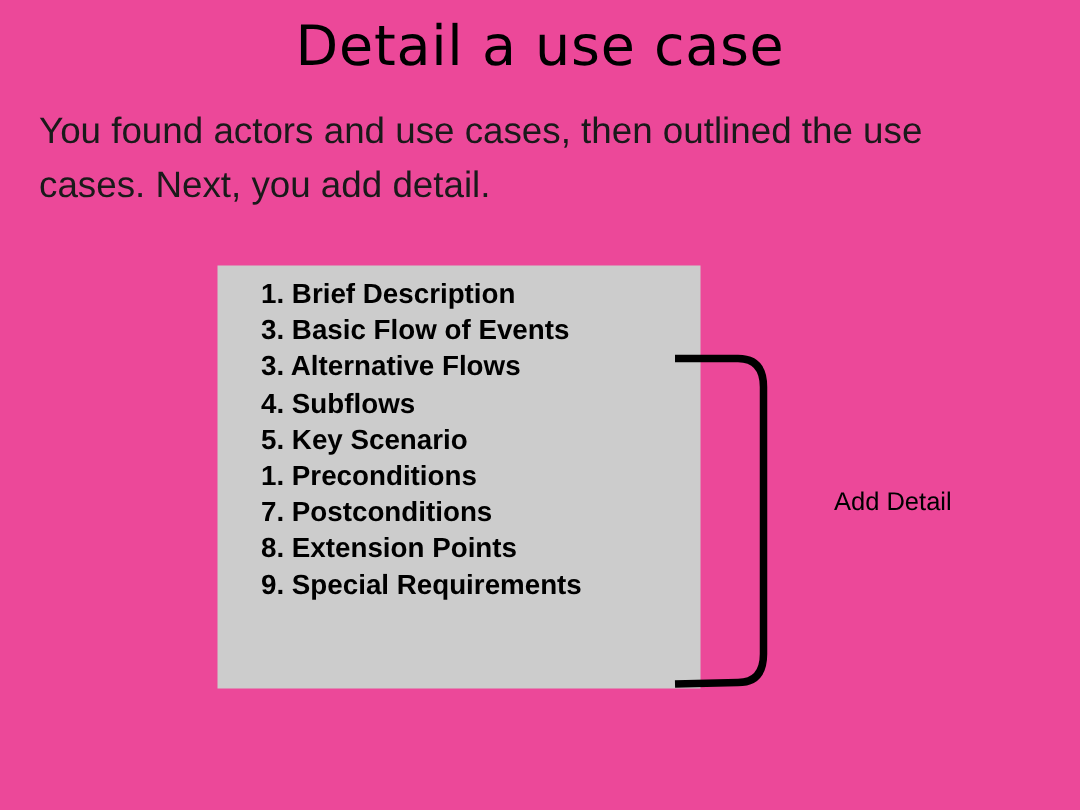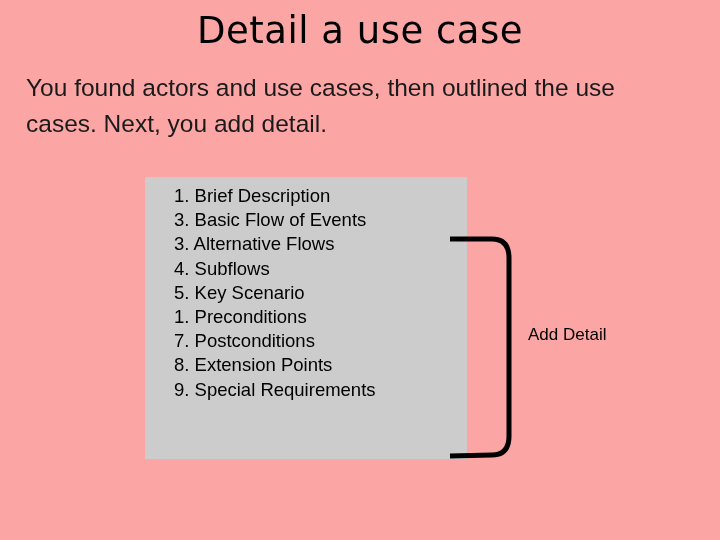--- a/index.html
+++ b/index.html
@@ -11,21 +11,21 @@
     width: 720px;
     height: 540px;
     background: #edebe0;
     font-family: "Liberation Sans", sans-serif;
     overflow: hidden;
   }
   #slide {
     position: relative;
     width: 720px;
     height: 540px;
-    background: #fca5a5;
+    background: #ec4899;
   }
 
   
   #slide-title {
     position: absolute;
     left: 0;
     top: 8px;
     width: 720px;
     text-align: center;
     font-family: "DejaVu Sans", sans-serif;
@@ -79,40 +79,40 @@
   }
   #section-list {
     list-style: none;
     margin: 0;
     padding: 0;
     margin-top: 1px;
   }
   #section-list li {
     font-family: "Liberation Sans", sans-serif;
     font-size: 18.5px;
-    font-weight: normal;
+    font-weight: bold;
     line-height: 24.2px;
     white-space: nowrap;
     color: #000000;
     margin-left: -2px;
   }
 
   
   #bracket-svg {
     position: absolute;
     left: 440px;
     top: 228px;
     width: 84px;
     height: 252px;
   }
 
   
   #annotation-label {
     position: absolute;
-    left: 528px;
+    left: 556px;
     top: 324px;
     font-family: "Liberation Sans", sans-serif;
     font-size: 17px;
     font-weight: 400;
     color: #000000;
     white-space: nowrap;
     line-height: 22px;
   }
 </style>
 </head>

